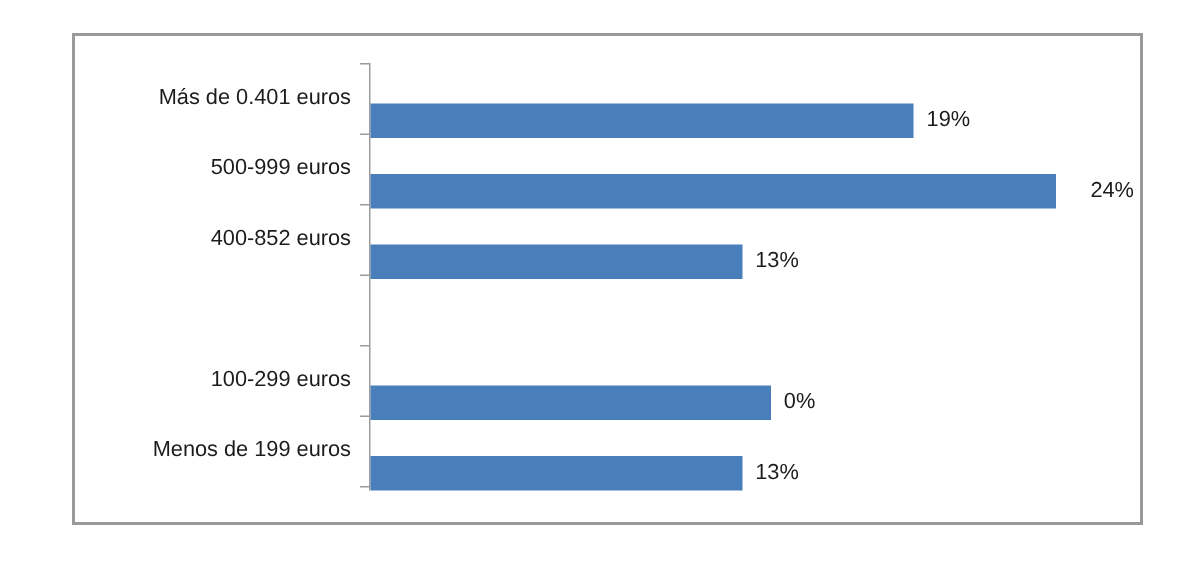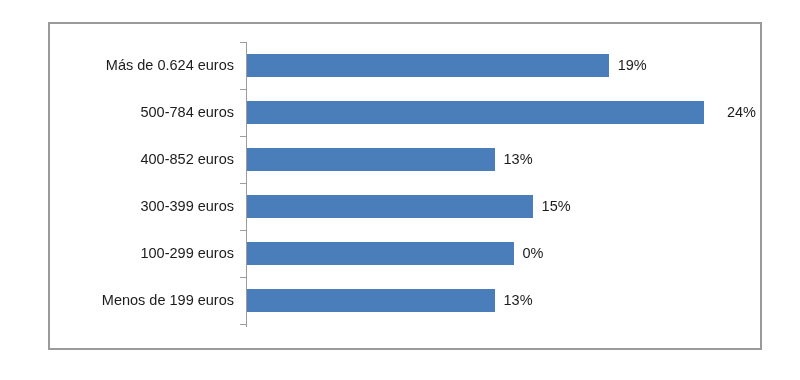--- a/index.html
+++ b/index.html
@@ -67,21 +67,21 @@
     line-height: 47px;
     text-align: right;
     font-size: 14.5px;
     color: #1c1c1c;
     white-space: nowrap;
   }
 
   .bar-track {
     position: absolute;
     left: 197px;
-    top: 0;
+    top: 15px;
     height: 47px;
     right: 0;
   }
 
   .bar-fill {
     position: absolute;
     left: 0;
     top: 12px;
     height: 23px;
     background: #4a7ebb;
@@ -107,50 +107,43 @@
 
     <div class="axis-tick" style="top:18px;"></div>
     <div class="axis-tick" style="top:65px;"></div>
     <div class="axis-tick" style="top:112px;"></div>
     <div class="axis-tick" style="top:159px;"></div>
     <div class="axis-tick" style="top:206px;"></div>
     <div class="axis-tick" style="top:253px;"></div>
     <div class="axis-tick" style="top:300px;"></div>
 
     <div class="bar-row" style="top:18px;">
-      <div class="bar-label">Más de 0.624 euros</div>
+      <div class="bar-label">Más de 0.401 euros</div>
       <div class="bar-track">
         <div class="bar-fill" style="width: 361.731px; background: rgb(74, 126, 187);"></div>
         <div class="bar-value" style="left: 370.731px;">19%</div>
       </div>
     </div>
 
     <div class="bar-row" style="top:65px;">
-      <div class="bar-label">500-784 euros</div>
+      <div class="bar-label">500-999 euros</div>
       <div class="bar-track">
         <div class="bar-fill" style="width: 456.923px; background: rgb(74, 126, 187);"></div>
         <div class="bar-value" style="left: 465.923px; margin-left: 14px;">24%</div>
       </div>
     </div>
 
     <div class="bar-row" style="top:112px;">
       <div class="bar-label">400-852 euros</div>
       <div class="bar-track">
         <div class="bar-fill" style="width: 247.5px; background: rgb(74, 126, 187);"></div>
         <div class="bar-value" style="left: 256.5px;">13%</div>
       </div>
     </div>
 
-    <div class="bar-row" style="top:159px;">
-      <div class="bar-label">300-399 euros</div>
-      <div class="bar-track">
-        <div class="bar-fill" style="width: 285.577px; background: rgb(74, 126, 187);"></div>
-        <div class="bar-value" style="left: 294.577px;">15%</div>
-      </div>
-    </div>
 
     <div class="bar-row" style="top:206px;">
       <div class="bar-label">100-299 euros</div>
       <div class="bar-track">
         <div class="bar-fill" style="width: 266.538px; background: rgb(74, 126, 187);"></div>
         <div class="bar-value" style="left: 275.538px;">0%</div>
       </div>
     </div>
 
     <div class="bar-row" style="top:253px;">

